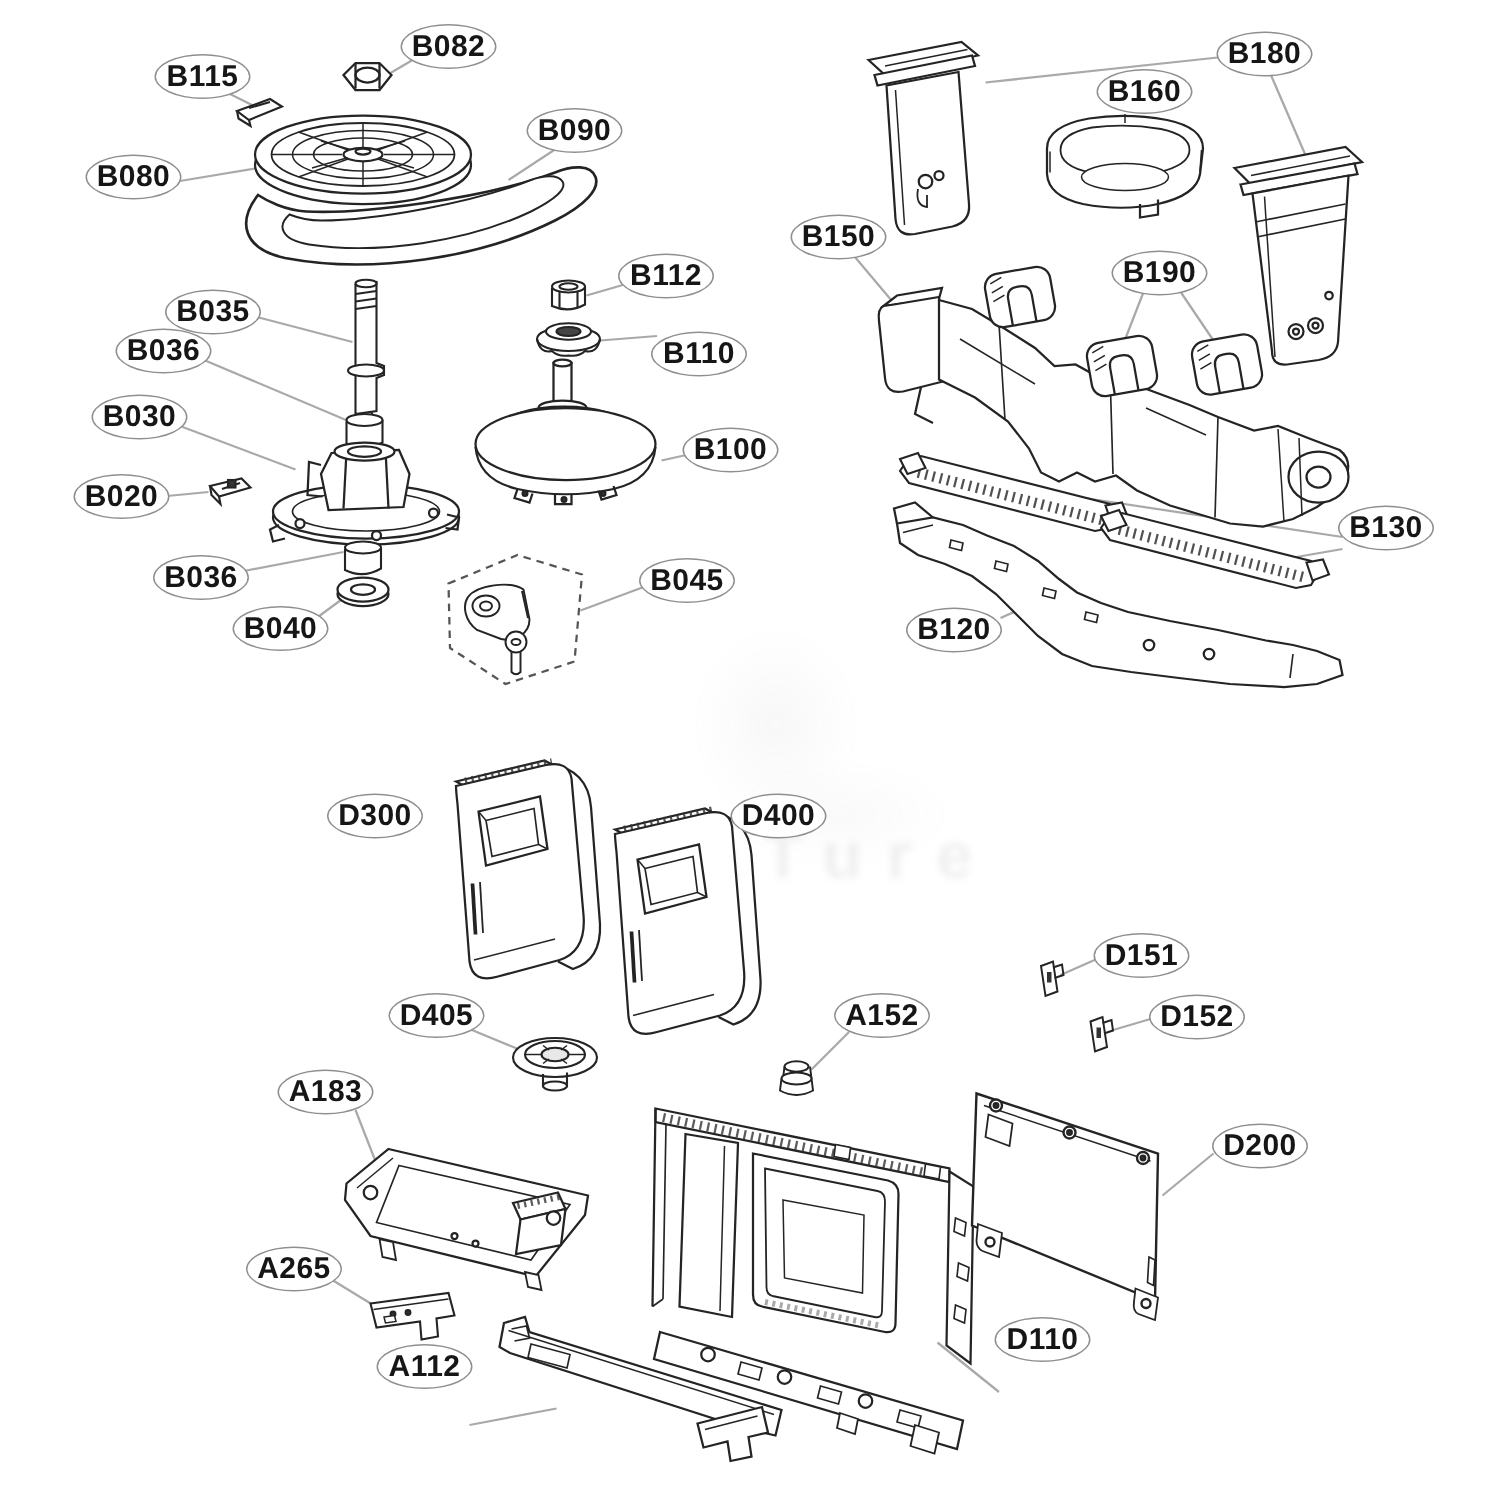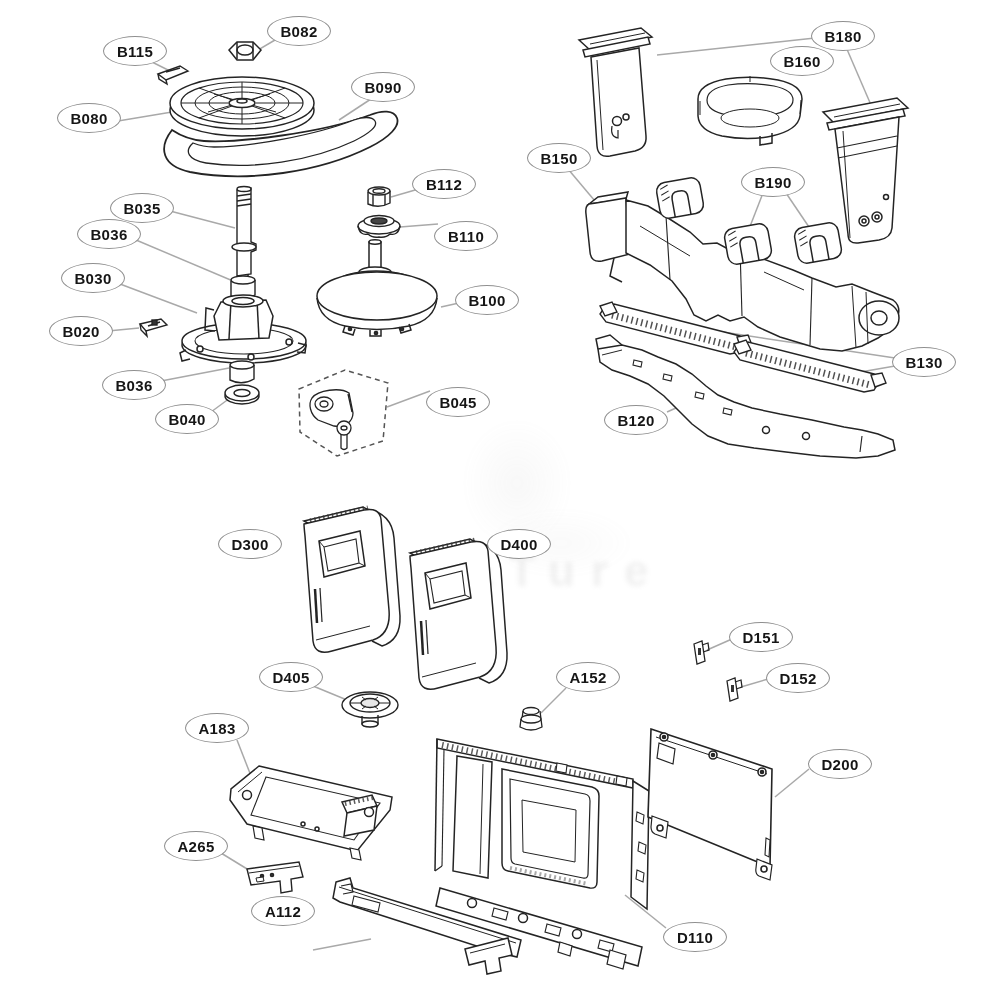--- a/index.html
+++ b/index.html
@@ -1,21 +1,21 @@
 <!DOCTYPE html>
 <html><head>
 <meta charset="utf-8">
 <style>
   html,body{margin:0;padding:0;background:#ffffff;}
   .stage{position:relative;width:1000px;height:1000px;background:#ffffff;overflow:hidden;
          font-family:"Liberation Sans", sans-serif;}
   svg.art{position:absolute;left:0;top:0;z-index:1;}
   .callout{position:absolute;width:62px;height:28px;border:1.7px solid #8f8f8f;border-radius:50%;
            background:#ffffff;display:flex;align-items:center;justify-content:center;
-           font-weight:bold;font-size:15px;color:#161616;letter-spacing:.3px;
+           font-weight:bold;font-size:20px;color:#161616;letter-spacing:.3px;
            transform:translate(-50%,-50%);z-index:3;}
   .watermark-text{position:absolute;left:468px;top:546px;z-index:0;font-size:44px;font-weight:bold;
            color:#8a8a8a;opacity:.12;letter-spacing:16px;filter:blur(2.5px);}
   .watermark-blob{position:absolute;z-index:0;background:radial-gradient(closest-side,#9a9a9a,transparent);
            filter:blur(6px);}
   .blob1{left:462px;top:418px;width:110px;height:130px;opacity:.07;}
   .blob2{left:486px;top:508px;width:150px;height:70px;opacity:.05;}
 </style>
 </head>
 <body>
@@ -441,32 +441,32 @@
   <div class="callout" style="left:89px;top:118px">B080</div>
   <div class="callout" style="left:142px;top:208px">B035</div>
   <div class="callout" style="left:109px;top:234px">B036</div>
   <div class="callout" style="left:93px;top:278px">B030</div>
   <div class="callout" style="left:81px;top:331px">B020</div>
   <div class="callout" style="left:134px;top:385px">B036</div>
   <div class="callout" style="left:187px;top:419px">B040</div>
   <div class="callout" style="left:444px;top:184px">B112</div>
   <div class="callout" style="left:466px;top:236px">B110</div>
   <div class="callout" style="left:487px;top:300px">B100</div>
-  <div class="callout" style="left:458px;top:402px">B045</div>
+  <div class="callout" style="left:458px;top:387px">B045</div>
   <div class="callout" style="left:559px;top:158px">B150</div>
-  <div class="callout" style="left:802px;top:61px">B160</div>
+  <div class="callout" style="left:763px;top:61px">B160</div>
   <div class="callout" style="left:843px;top:36px">B180</div>
   <div class="callout" style="left:773px;top:182px">B190</div>
-  <div class="callout" style="left:924px;top:362px">B130</div>
+  <div class="callout" style="left:924px;top:352px">B130</div>
   <div class="callout" style="left:636px;top:420px">B120</div>
   <div class="callout" style="left:250px;top:544px">D300</div>
   <div class="callout" style="left:519px;top:544px">D400</div>
   <div class="callout" style="left:291px;top:677px">D405</div>
   <div class="callout" style="left:588px;top:677px">A152</div>
   <div class="callout" style="left:761px;top:637px">D151</div>
   <div class="callout" style="left:798px;top:678px">D152</div>
   <div class="callout" style="left:217px;top:728px">A183</div>
   <div class="callout" style="left:196px;top:846px">A265</div>
   <div class="callout" style="left:840px;top:764px">D200</div>
-  <div class="callout" style="left:695px;top:937px">D110</div>
+  <div class="callout" style="left:695px;top:893px">D110</div>
   <div class="callout" style="left:283px;top:911px">A112</div>
 
 </div>
 
 </body></html>

